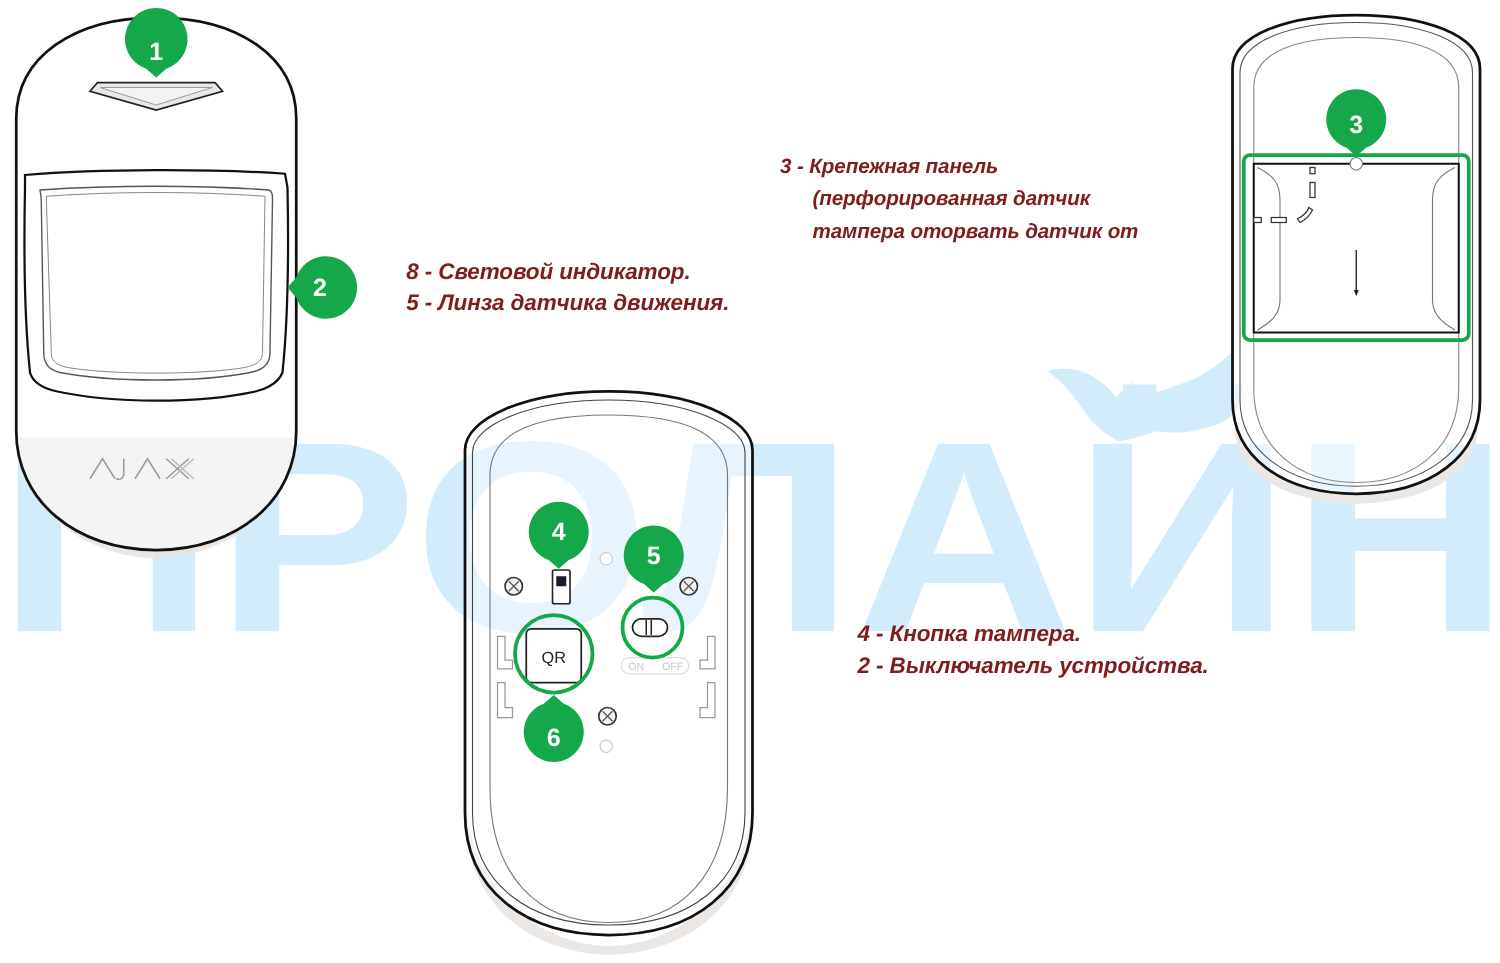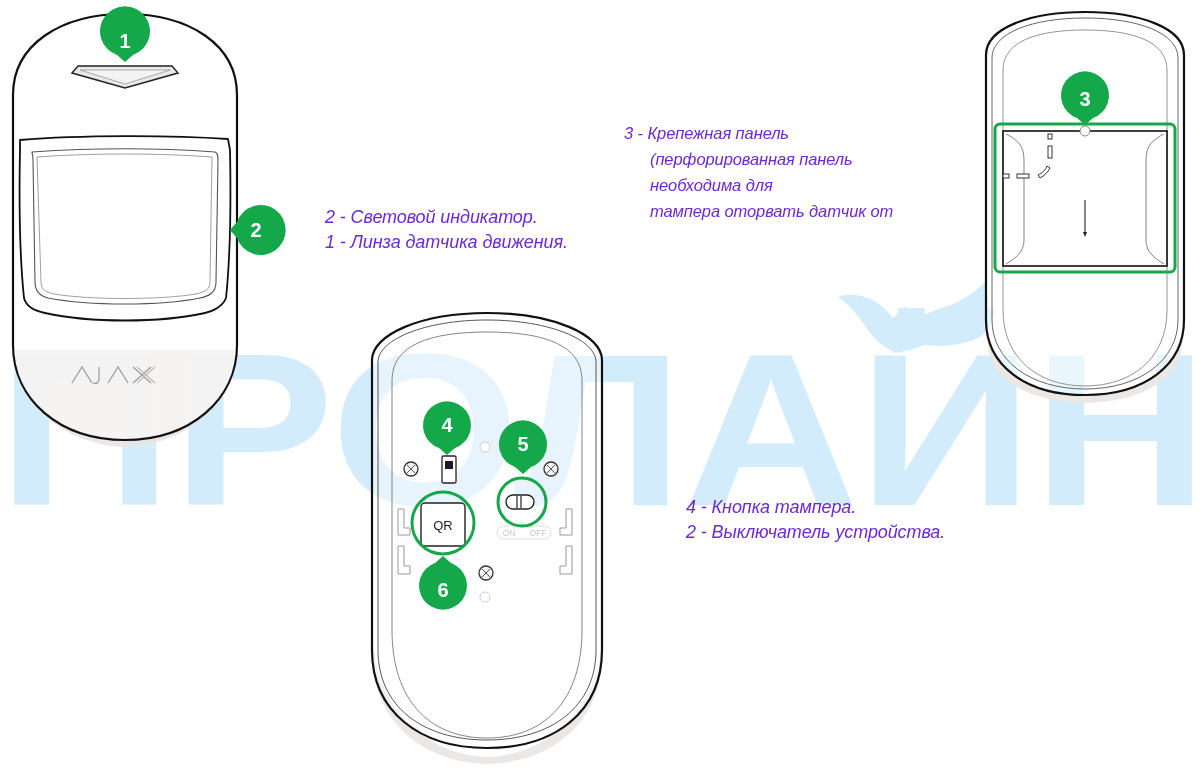--- a/index.html
+++ b/index.html
@@ -7,24 +7,25 @@
       width: 1200px; height: 770px; position: relative; overflow: hidden;
       background: #ffffff;
       font-family: "Liberation Sans", sans-serif;
     }
     .layer { position: absolute; left: 0; top: 0; width: 1200px; height: 770px; }
     svg.layer { overflow: visible; }
     .caption {
       position: absolute;
       font-family: "Liberation Sans", sans-serif;
       font-style: italic;
-      color: #6d28d9;
+      color: #7f1d1d;
       font-size: 18px;
       line-height: 25px;
       letter-spacing: -0.1px;
+      font-weight: bold;
     }
     .caption div { white-space: nowrap; }
     .cap-3 { font-size: 16.5px; line-height: 26px; }
     .cap-3 .indent { padding-left: 26px; }
     .badge-num {
       font-family: "Liberation Sans", sans-serif;
       font-weight: bold;
       font-size: 20px;
       fill: #ffffff;
     }
@@ -169,27 +170,26 @@
     <path d="M523,474 L515,467 A24,24 0 1 1 531,467 Z" fill="#14a84a"></path>
     <text class="badge-num" x="523" y="451" text-anchor="middle">5</text>
   </g>
   <g>
     <path d="M443,556 L451,563 A24,24 0 1 1 435,563 Z" fill="#14a84a"></path>
     <text class="badge-num" x="443" y="597" text-anchor="middle">6</text>
   </g>
 </svg>
 
 <div class="caption" style="left:325px; top:205px;">
-  <div>2 - Световой индикатор.</div>
-  <div>1 - Линза датчика движения.</div>
+  <div>8 - Световой индикатор.</div>
+  <div>5 - Линза датчика движения.</div>
 </div>
 
 <div class="caption cap-3" style="left:624px; top:120px;">
   <div>3 - Крепежная панель</div>
-  <div class="indent">(перфорированная панель</div>
-  <div class="indent">необходима для</div>
+  <div class="indent">(перфорированная датчик</div>
   <div class="indent">тампера оторвать датчик от</div>
 </div>
 
 <div class="caption" style="left:686px; top:495px;">
   <div>4 - Кнопка тампера.</div>
   <div>2 - Выключатель устройства.</div>
 </div>
 
 </body></html>

